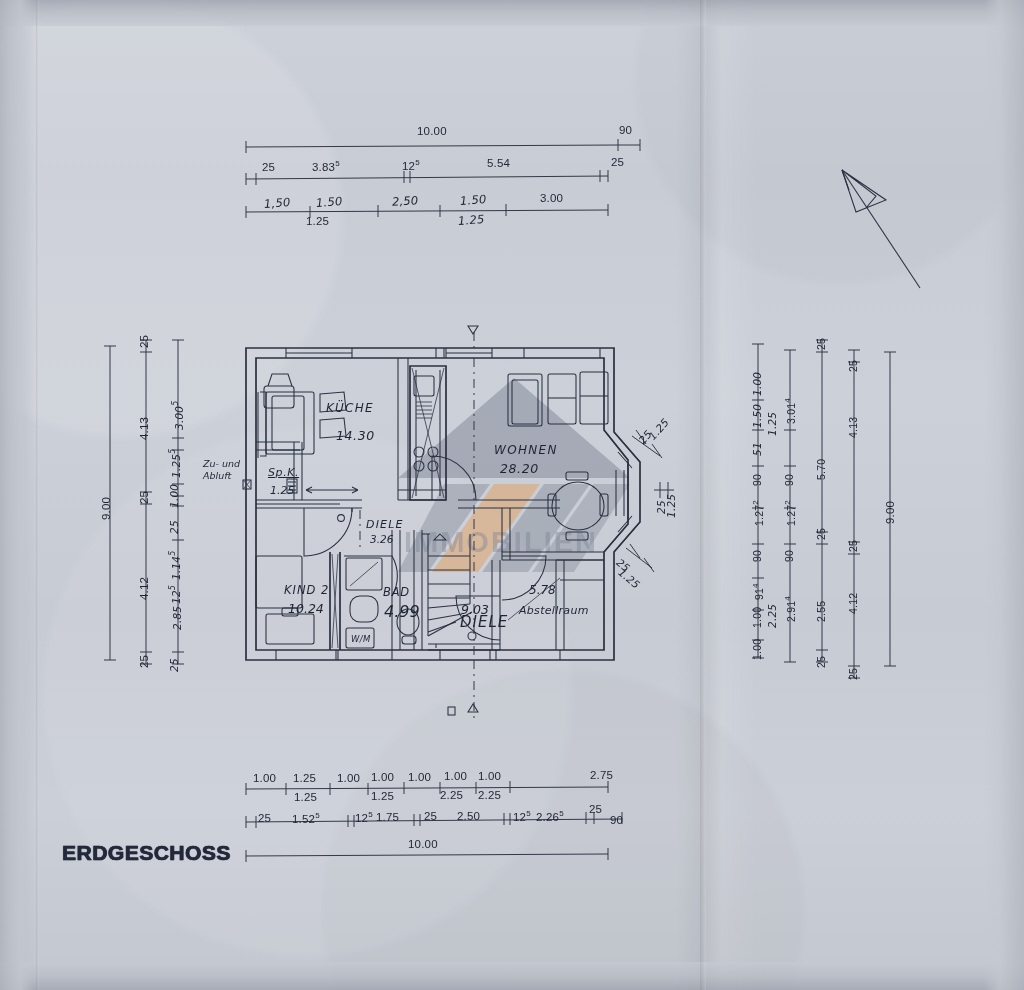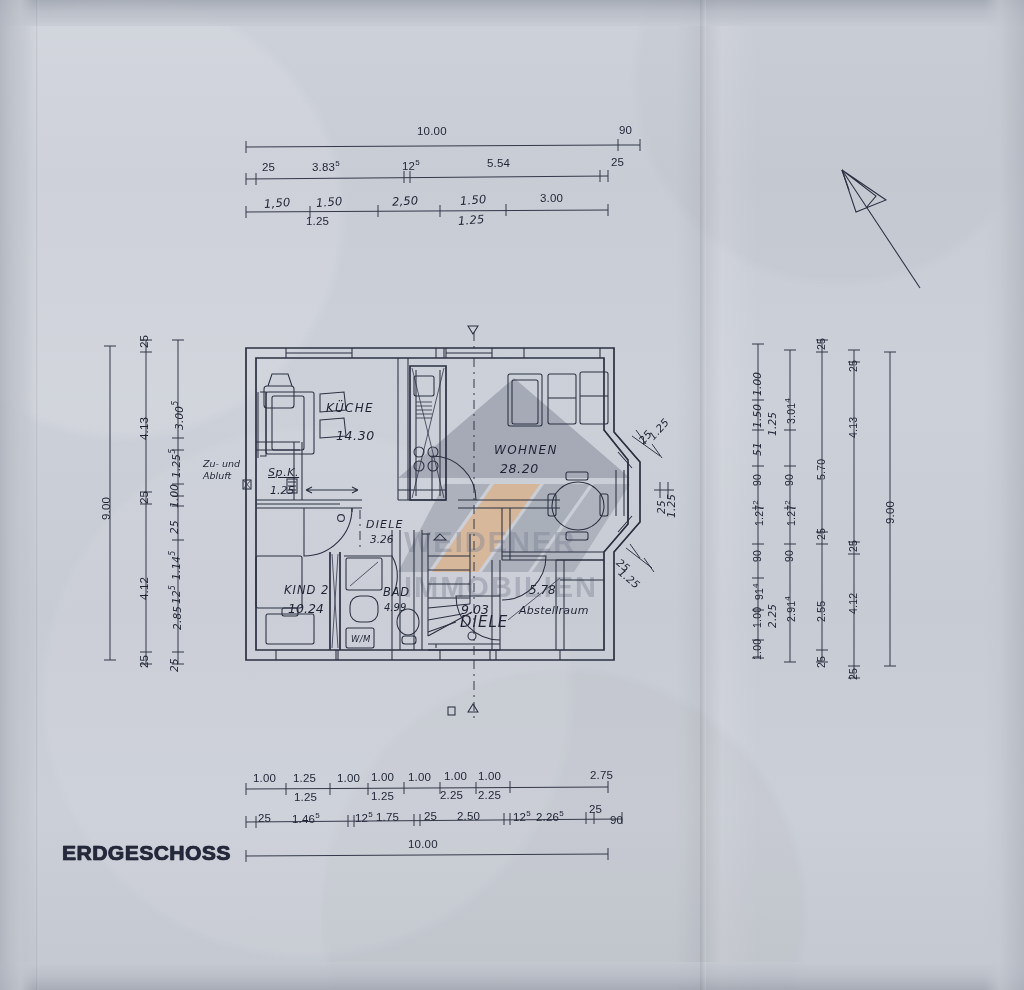--- a/index.html
+++ b/index.html
@@ -75,21 +75,20 @@
   <div class="fold" style="left:700px;width:6px;"></div>
 
   <svg id="wm" viewBox="0 0 232 218">
     <polygon points="116,6 232,106 0,106" fill="rgba(108,116,133,.40)"></polygon>
     <polygon points="46,112 92,112 30,200 0,200" fill="rgba(108,116,133,.34)"></polygon>
     <polygon points="96,112 142,112 80,200 34,200" fill="rgba(230,150,70,.42)"></polygon>
     <polygon points="146,112 192,112 130,200 84,200" fill="rgba(108,116,133,.34)"></polygon>
     <polygon points="196,112 232,112 176,200 134,200" fill="rgba(108,116,133,.30)"></polygon>
   </svg>
   <div id="wmtext">
-    <div class="l1">WEIDENER</div>
     <div class="l2">IMMOBILIEN</div>
   </div>
 
   <svg class="ink" viewBox="0 0 1024 990">
 
     <g>
       <path class="ln" d="M842,170 L920,288"></path>
       <path class="ln" d="M842,170 L876,196 L866,208 L886,200 Z"></path>
       <path class="ln" d="M842,170 L856,212 L866,208"></path>
       <path class="ln" d="M842,170 L849,190"></path>
@@ -374,21 +373,21 @@
   <div class="txt hand" style="left:270px;top:484px;font-size:11px;">1.25</div>
 
   <div class="txt hand" style="left:366px;top:518px;font-size:11px;letter-spacing:1.2px;">DIELE</div>
   <div class="txt hand" style="left:370px;top:533px;font-size:10.5px;"></div>
   <div class="txt hand" style="left:370px;top:533px;font-size:10.5px;">3.26</div>
 
   <div class="txt hand" style="left:284px;top:583px;font-size:11.5px;letter-spacing:1px;">KIND 2</div>
   <div class="txt hand" style="left:288px;top:601px;font-size:12.5px;">10.24</div>
 
   <div class="txt hand" style="left:383px;top:585px;font-size:11.5px;letter-spacing:.8px;">BAD</div>
-  <div class="txt hand" style="left:384px;top:602px;font-size:10px;">4.99</div>
+  <div class="txt hand" style="left:384px;top:602px;font-size:16px;">4.99</div>
   <div class="txt hand" style="left:351px;top:634px;font-size:8.5px;letter-spacing:.4px;">W/M</div>
 
   <div class="txt hand" style="left:460px;top:613px;font-size:15px;letter-spacing:1px;">DIELE</div>
   <div class="txt hand" style="left:461px;top:602px;font-size:12.5px;">9.03</div>
 
   <div class="txt room hand" style="left:494px;top:443px;">WOHNEN</div>
   <div class="txt roomn hand" style="left:500px;top:461px;">28.20</div>
 
   <div class="txt hand" style="left:529px;top:583px;font-size:12px;text-align:center;">5.78</div>
   <div class="txt hand" style="left:519px;top:604px;font-size:11px;letter-spacing:.3px;">Abstellraum</div>
@@ -440,21 +439,21 @@
   <div class="txt dnum" style="left:444px;top:770px;">1.00</div>
   <div class="txt dnum" style="left:478px;top:770px;">1.00</div>
   <div class="txt dnum" style="left:542px;top:769px;margin-left:48px;">2.75</div>
 
   <div class="txt dnum" style="left:294px;top:791px;">1.25</div>
   <div class="txt dnum" style="left:371px;top:790px;">1.25</div>
   <div class="txt dnum" style="left:440px;top:789px;">2.25</div>
   <div class="txt dnum" style="left:478px;top:789px;">2.25</div>
 
   <div class="txt dnum" style="left:258px;top:812px;">25</div>
-  <div class="txt dnum" style="left:292px;top:811px;"><span>1.46</span><span class="sup">5</span></div>
+  <div class="txt dnum" style="left:292px;top:811px;"><span>1.52</span><span class="sup">5</span></div>
   <div class="txt dnum" style="left:355px;top:810px;"><span>12</span><span class="sup">5</span></div>
   <div class="txt dnum" style="left:376px;top:811px;">1.75</div>
   <div class="txt dnum" style="left:424px;top:810px;">25</div>
   <div class="txt dnum" style="left:457px;top:810px;">2.50</div>
   <div class="txt dnum" style="left:513px;top:809px;"><span>12</span><span class="sup">5</span></div>
   <div class="txt dnum" style="left:536px;top:809px;"><span>2.26</span><span class="sup">5</span></div>
   <div class="txt dnum" style="left:589px;top:803px;">25</div>
   <div class="txt dnum" style="left:610px;top:814px;">90</div>
 
   <div class="txt dnum" style="left:408px;top:838px;">10.00</div>

